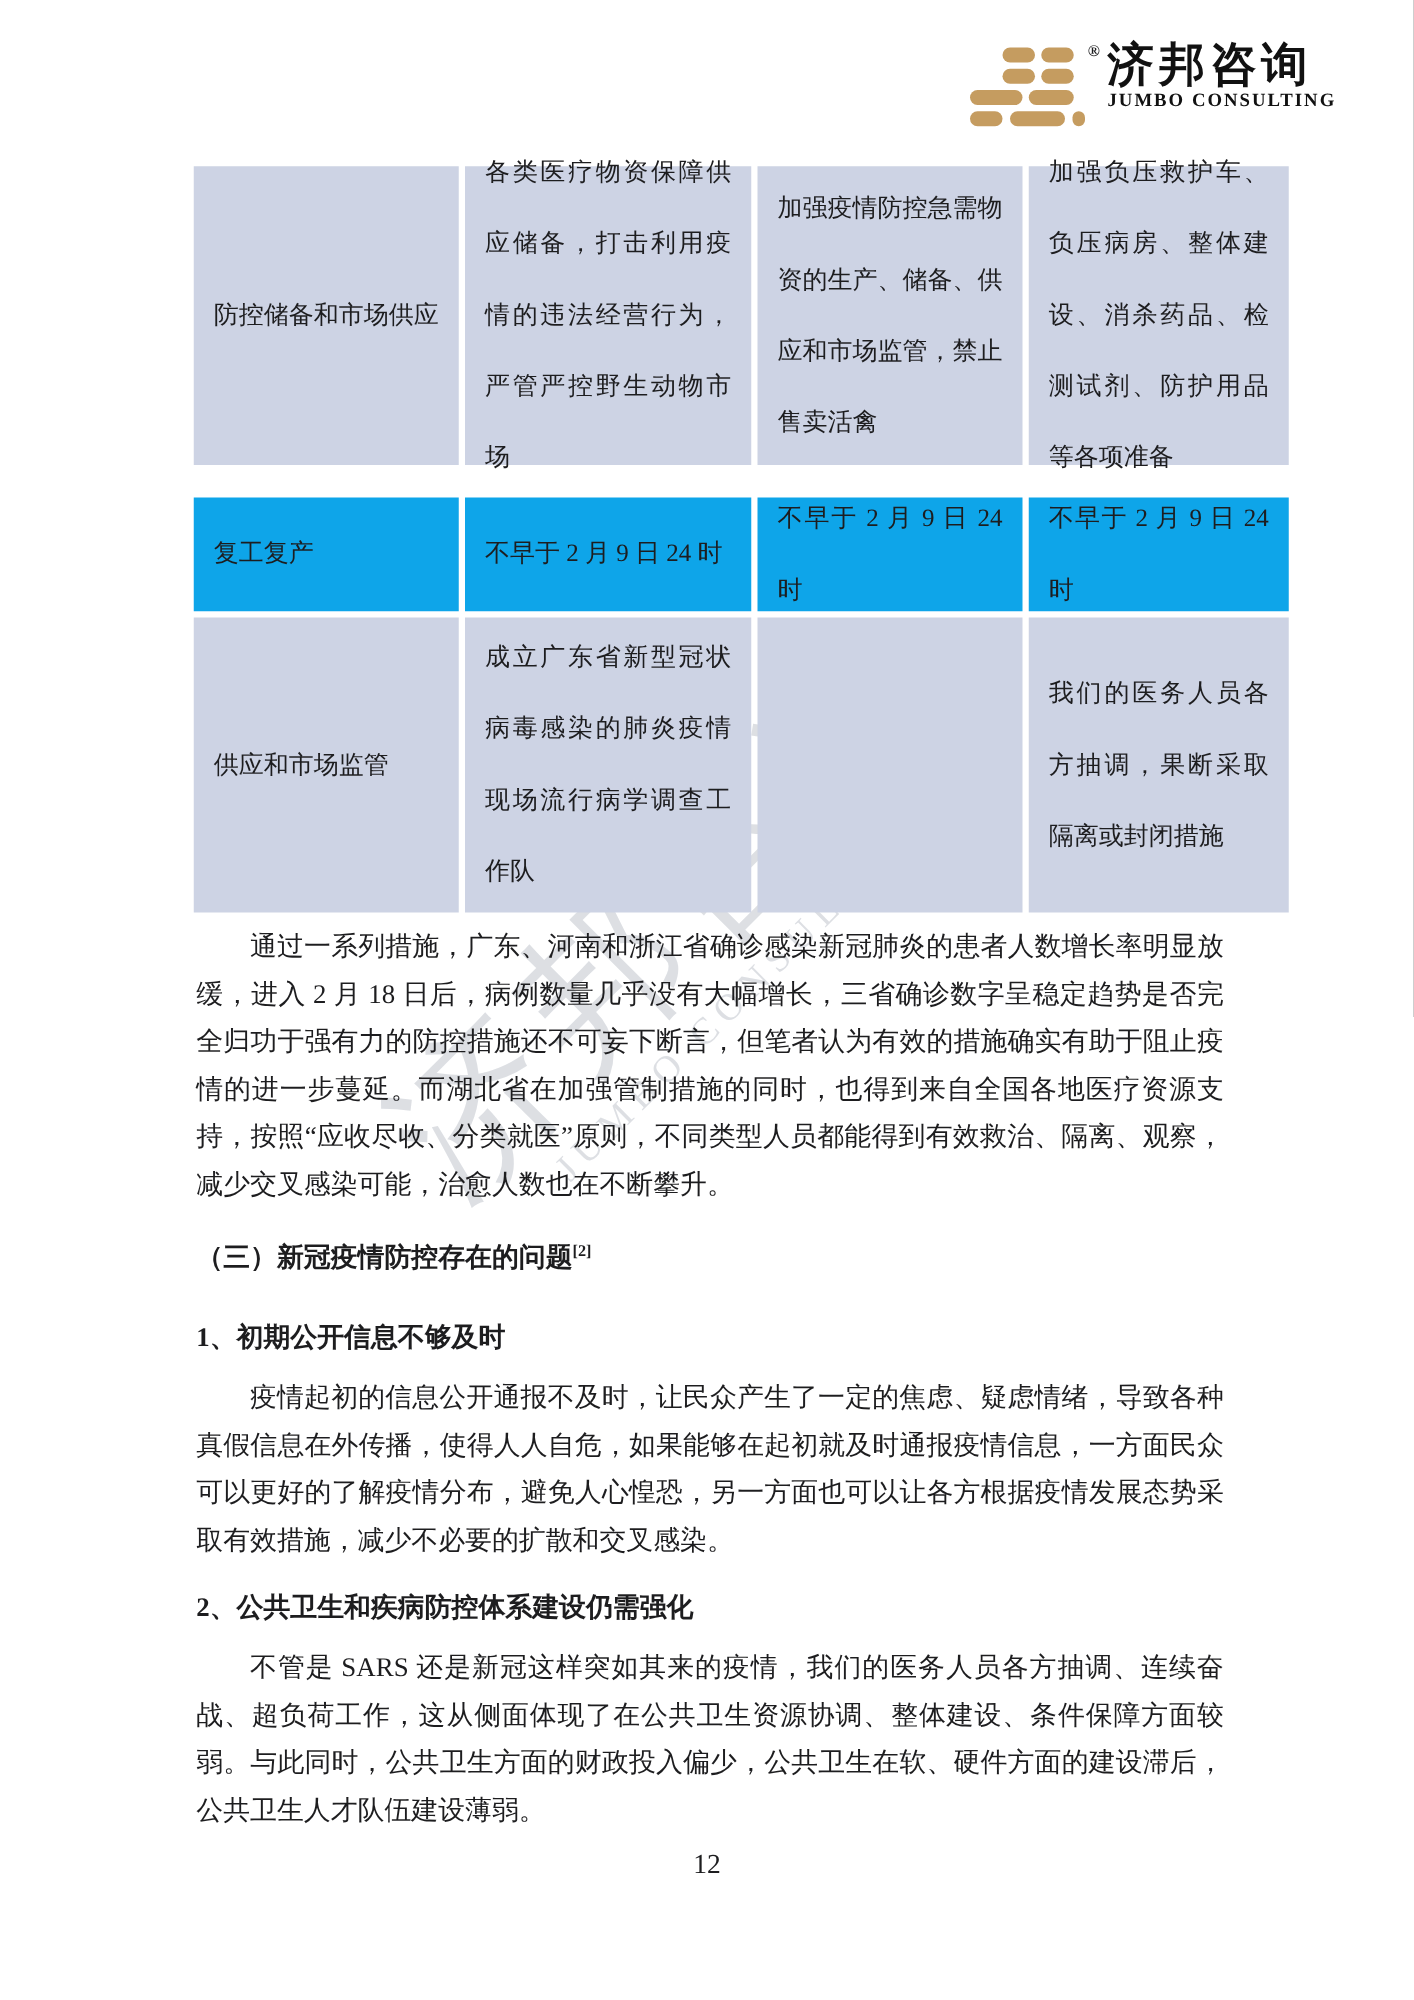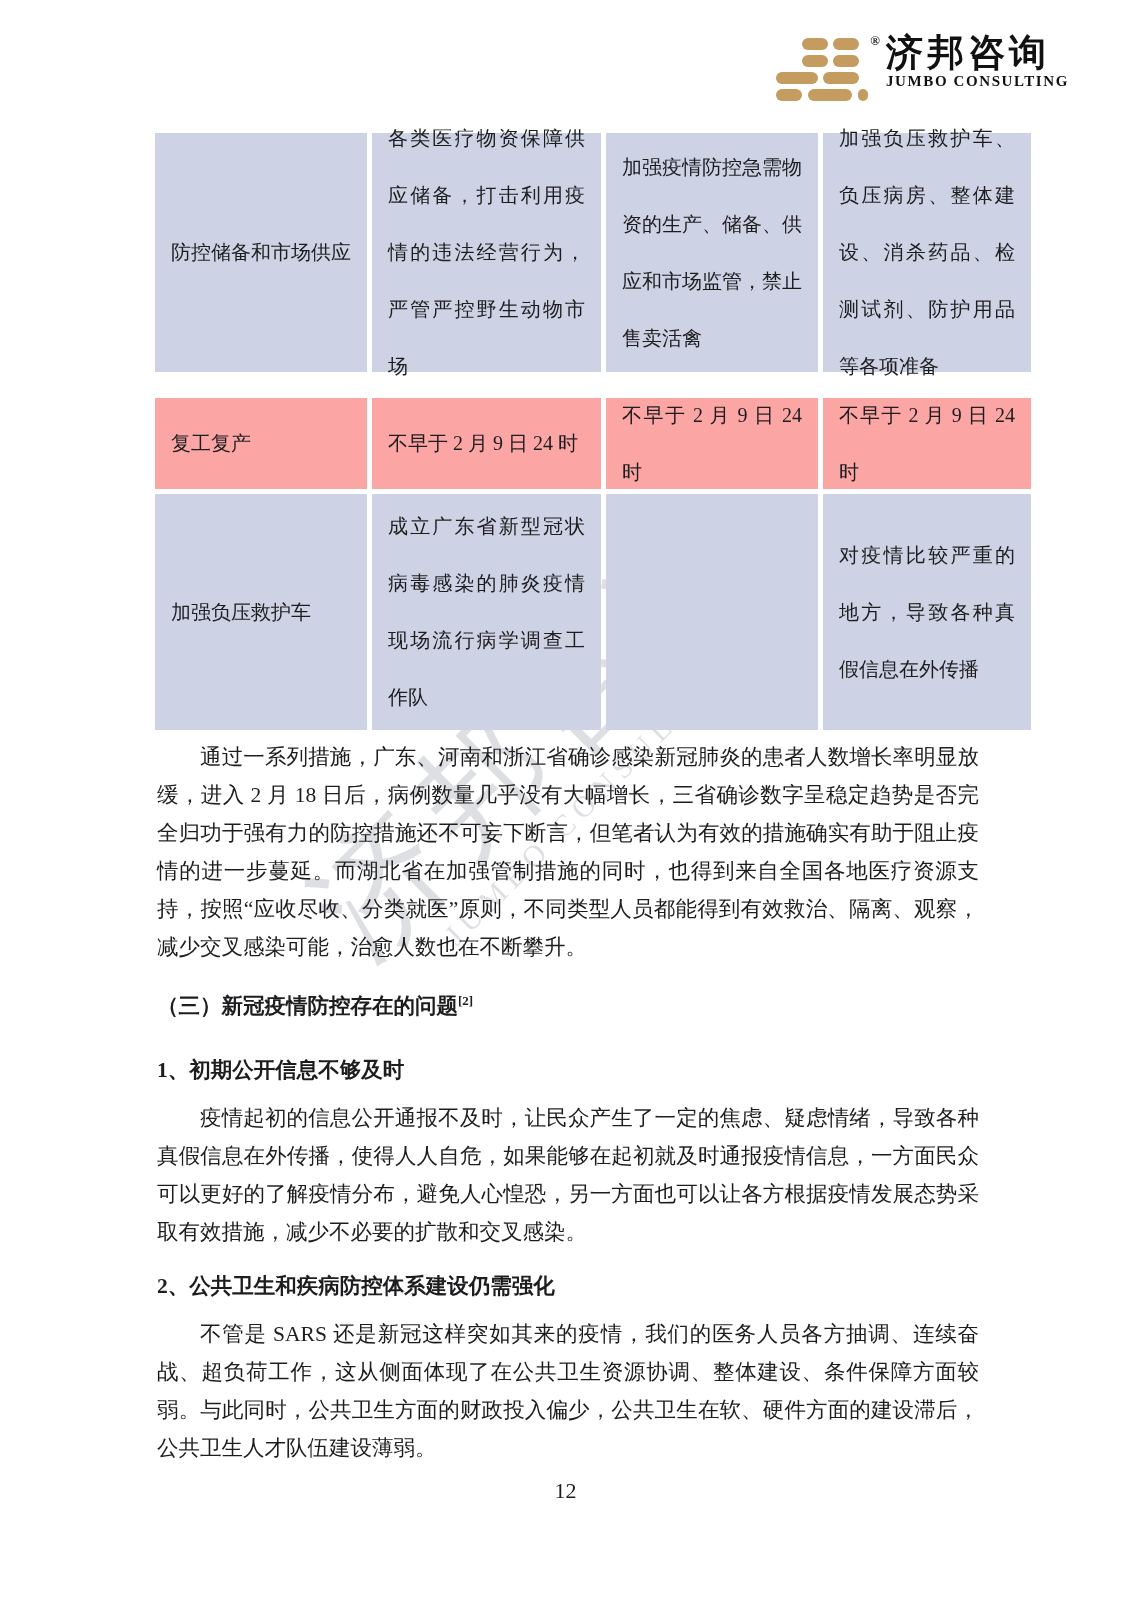--- a/index.html
+++ b/index.html
@@ -41,21 +41,21 @@
   }
   .tcell {
     display:flex; align-items:center;
     padding:4px 16px;
     font-size:20px; line-height:57px;
     box-sizing:border-box;
   }
   .tcell .cell-text { width:100%; text-align:justify; text-align-last:left; }
   .tcell.th .cell-text { text-align:left; }
   .row-dark  { background:#cdd3e4; }
-  .row-light { background:#fca5a5;margin-top:21px; }
+  .row-light { background:#0ea5e9;margin-top:21px; }
 
   
   .body-text {
     position:absolute; left:157px; top:738px; width:822px; z-index:1;
     font-size:21.5px; line-height:38px; text-align:justify;
   }
   .para { margin:0; text-indent:2em; }
   .h-section { margin:14px 0 0 0; font-size:21.5px; font-weight:bold; line-height:30px; }
   .h-sub { margin:20px 0 0 0; font-size:21.5px; font-weight:bold; line-height:30px; }
   .para + .h-section, .para + .h-sub { margin-top:20px; }
@@ -120,30 +120,30 @@
         <div class="cell-text">不早于 2 月 9 日 24 时</div>
       </div>
     <div class="tcell row-light">
         <div class="cell-text">不早于 2 月 9 日 24 时</div>
       </div>
     <div class="tcell row-light">
         <div class="cell-text">不早于 2 月 9 日 24 时</div>
       </div>
 
     <div class="tcell th row-dark">
-        <div class="cell-text">加强负压救护车</div>
+        <div class="cell-text">供应和市场监管</div>
       </div>
     <div class="tcell row-dark">
         <div class="cell-text">成立广东省新型冠状病毒感染的肺炎疫情现场流行病学调查工作队</div>
       </div>
     <div class="tcell row-dark">
         <div class="cell-text"></div>
       </div>
     <div class="tcell row-dark">
-        <div class="cell-text">对疫情比较严重的地方，导致各种真假信息在外传播</div>
+        <div class="cell-text">我们的医务人员各方抽调，果断采取隔离或封闭措施</div>
       </div>
   </div>
 
   <div class="body-text">
     <p class="para">通过一系列措施，广东、河南和浙江省确诊感染新冠肺炎的患者人数增长率明显放缓，进入 2 月 18 日后，病例数量几乎没有大幅增长，三省确诊数字呈稳定趋势是否完全归功于强有力的防控措施还不可妄下断言，但笔者认为有效的措施确实有助于阻止疫情的进一步蔓延。而湖北省在加强管制措施的同时，也得到来自全国各地医疗资源支持，按照“应收尽收、分类就医”原则，不同类型人员都能得到有效救治、隔离、观察，减少交叉感染可能，治愈人数也在不断攀升。</p>
 
     <h3 class="h-section"><span>（三）新冠疫情防控存在的问题</span><sup>[2]</sup></h3>
 
     <h4 class="h-sub">1、初期公开信息不够及时</h4>
 

